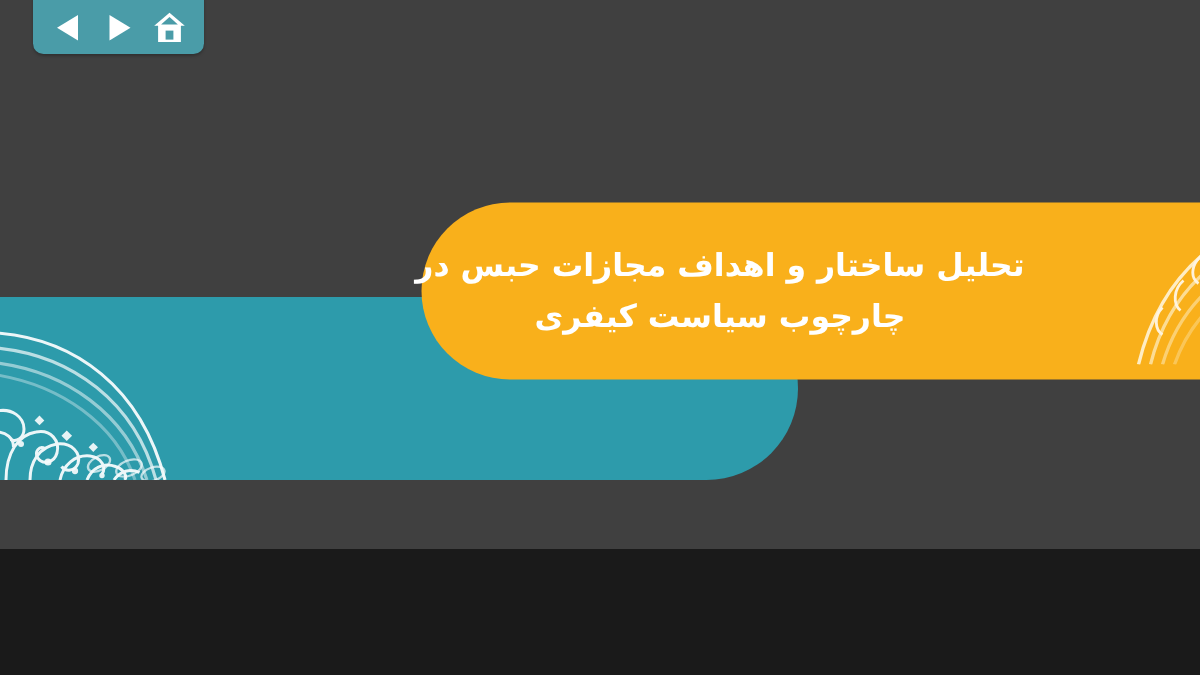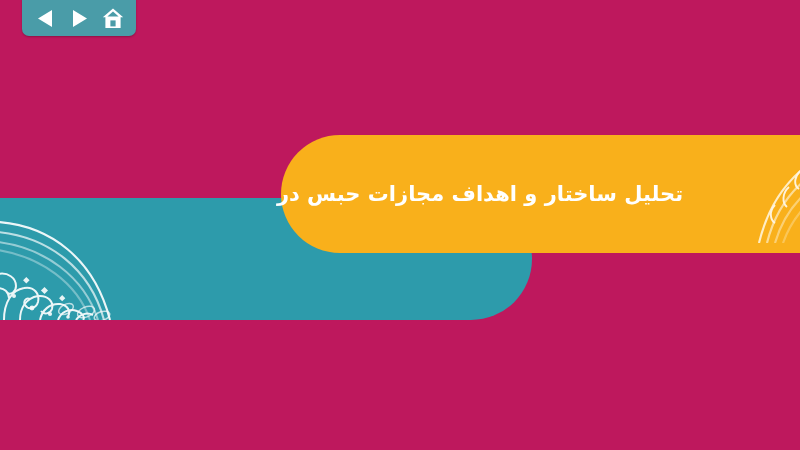--- a/index.html
+++ b/index.html
@@ -8,23 +8,23 @@
     background: #1a1a1a;
   }
   body {
     font-family: "DejaVu Sans", sans-serif;
   }
 
   
   #slide-root {
     position: relative;
     width: 800px;
-    height: 450px;
+    height: 366px;
     overflow: hidden;
-    background: #be185d;
+    background: #404040;
   }
 
   
   #nav-bar {
     position: absolute;
     left: 22px;
     top: -8px;
     width: 114px;
     height: 44px;
     background: #4a9ca8;
@@ -190,20 +190,21 @@
         <ellipse cx="128" cy="88" rx="9" ry="5" transform="rotate(26 128 88)"></ellipse>
         <ellipse cx="112" cy="96" rx="8" ry="4.5" transform="rotate(22 112 96)"></ellipse>
         <ellipse cx="146" cy="78" rx="8.5" ry="4.8" transform="rotate(30 146 78)"></ellipse>
         <ellipse cx="96" cy="100" rx="7.5" ry="4.2" transform="rotate(18 96 100)"></ellipse>
       </g>
     </svg>
   </div>
 
   <div id="title-block">
     <div class="title-line">تحلیل ساختار و اهداف مجازات حبس در</div>
+    <div class="title-line">چارچوب سیاست کیفری</div>
   </div>
 
   <div id="nav-bar">
 
     <div class="nav-btn">
       <svg width="17" height="19" viewBox="0 0 17 19">
         <polygon points="15,1 15,18 1,9.5" fill="#ffffff"></polygon>
       </svg>
     </div>
 

